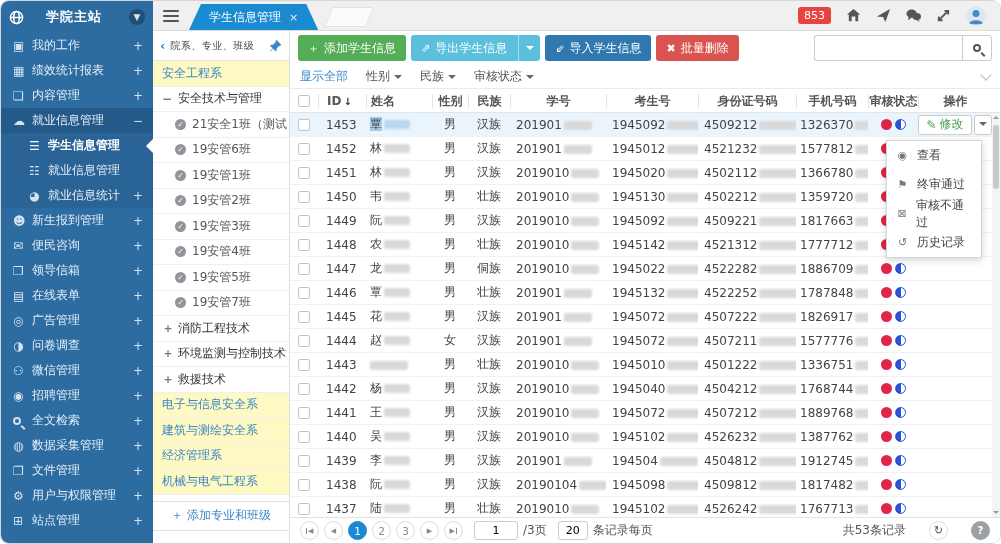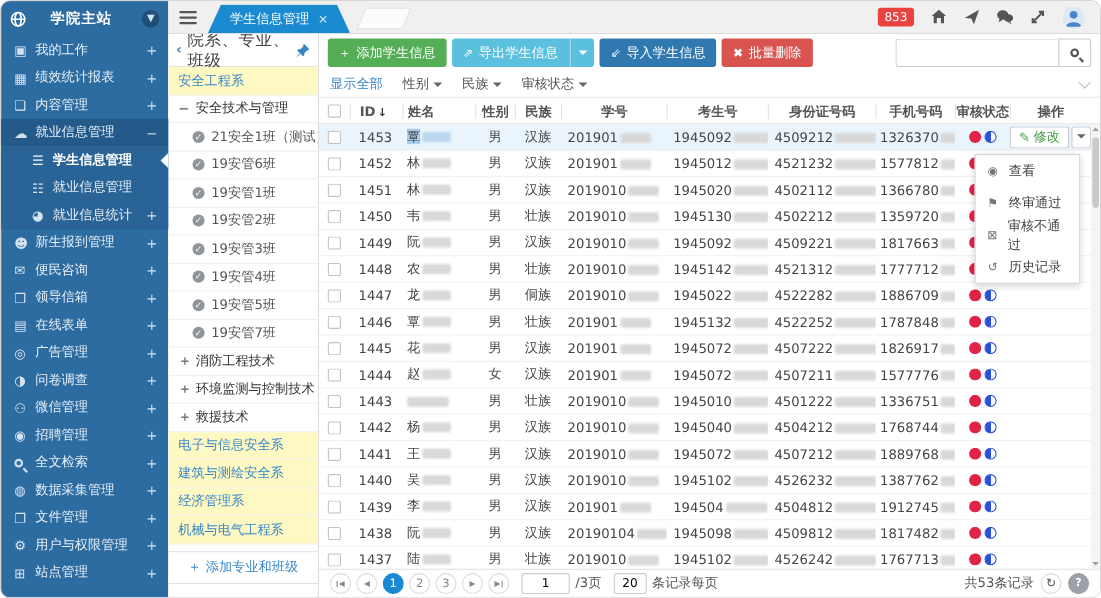--- a/index.html
+++ b/index.html
@@ -36,21 +36,21 @@
   .badge{background:#e8433f;color:#fff;font-size:11px;line-height:1;padding:3px 6px;border-radius:3px;}
   .tb-ic{width:15px;height:15px;fill:#555;cursor:pointer;display:block;}
   .avatar{width:20px;height:20px;border-radius:50%;background:#dce9f5;overflow:hidden;cursor:pointer;}
 
   .content{flex:1;display:flex;min-height:0;}
 
   
   .tree{width:137px;flex-shrink:0;background:#fff;border-right:1px solid #ddd;display:flex;flex-direction:column;font-size:12px;overflow:hidden;}
   .tree-header{height:30px;flex-shrink:0;border-bottom:1px solid #e6e6e6;display:flex;align-items:center;gap:5px;padding:0 7px;color:#444;}
   .tree-header .back{color:#3a87c8;font-weight:bold;font-size:13px;cursor:pointer;}
-  .tree-header .th-lbl{flex:1;font-size:15px;letter-spacing:.5px;}
+  .tree-header .th-lbl{flex:1;font-size:10px;letter-spacing:.5px;}
   .pin{width:13px;height:13px;fill:#3a87c8;cursor:pointer;}
   .t-item{height:25.5px;display:flex;align-items:center;gap:6px;border-bottom:1px solid #efefef;color:#333;cursor:pointer;white-space:nowrap;overflow:hidden;}
   .t-dept{background:#fef9c3;color:#3a87c8;padding-left:9px;}
   .t-major{padding-left:9px;}
   .t-major .exp{color:#777;font-weight:bold;font-size:12px;width:10px;}
   .t-class{padding-left:22px;color:#555;}
   .cchk{width:11px;height:11px;border-radius:50%;background:#8f959b;color:#fff;font-size:8px;line-height:11px;text-align:center;flex-shrink:0;}
   .tree-add{height:30px;margin-top:6px;border-top:1px solid #e0e0e0;border-bottom:1px solid #e0e0e0;display:flex;align-items:center;justify-content:center;gap:4px;color:#3a87c8;cursor:pointer;flex-shrink:0;}
 
   
@@ -120,21 +120,21 @@
   .vs-thumb{position:absolute;top:12px;left:1px;width:6px;height:64px;background:#c9c9c9;border-radius:3px;}
 
   
   .pager{height:26px;flex-shrink:0;border-top:1px solid #e3e3e3;display:flex;align-items:center;gap:5px;padding:0 10px;font-size:12px;color:#555;background:#fff;}
   .pg-btn{width:19px;height:19px;border-radius:50%;border:1px solid #ddd;background:#fff;color:#888;display:inline-flex;align-items:center;justify-content:center;font-size:7px;cursor:pointer;flex-shrink:0;}
   .pg-btn .bar{width:1.5px;height:6px;background:#888;margin-right:1px;}
   .pg-btn.num{font-size:10.5px;}
   .pg-btn.cur{background:#1a88d2;border-color:#1a88d2;color:#fff;}
   .pg-input{width:44px;height:19px;border:1px solid #ccc;border-radius:3px;text-align:center;font-size:11px;margin-left:6px;outline:none;}
   .pg-input.sz{width:30px;}
-  .pg-right{margin-left:auto;display:flex;align-items:center;gap:6px;}
+  .pg-right{margin-left:auto;display:flex;align-items:center;gap:23px;}
   .pg-circ{width:19px;height:19px;border-radius:50%;border:1px solid #ddd;background:#fff;color:#555;display:inline-flex;align-items:center;justify-content:center;font-size:11px;cursor:pointer;}
   .pg-help{background:#9aa0a6;border-color:#9aa0a6;color:#fff;font-size:10px;font-weight:bold;}
 </style>
 </head>
 <body>
 
 <div class="app">
 
   <aside class="sidebar">
     <div class="sb-header">

